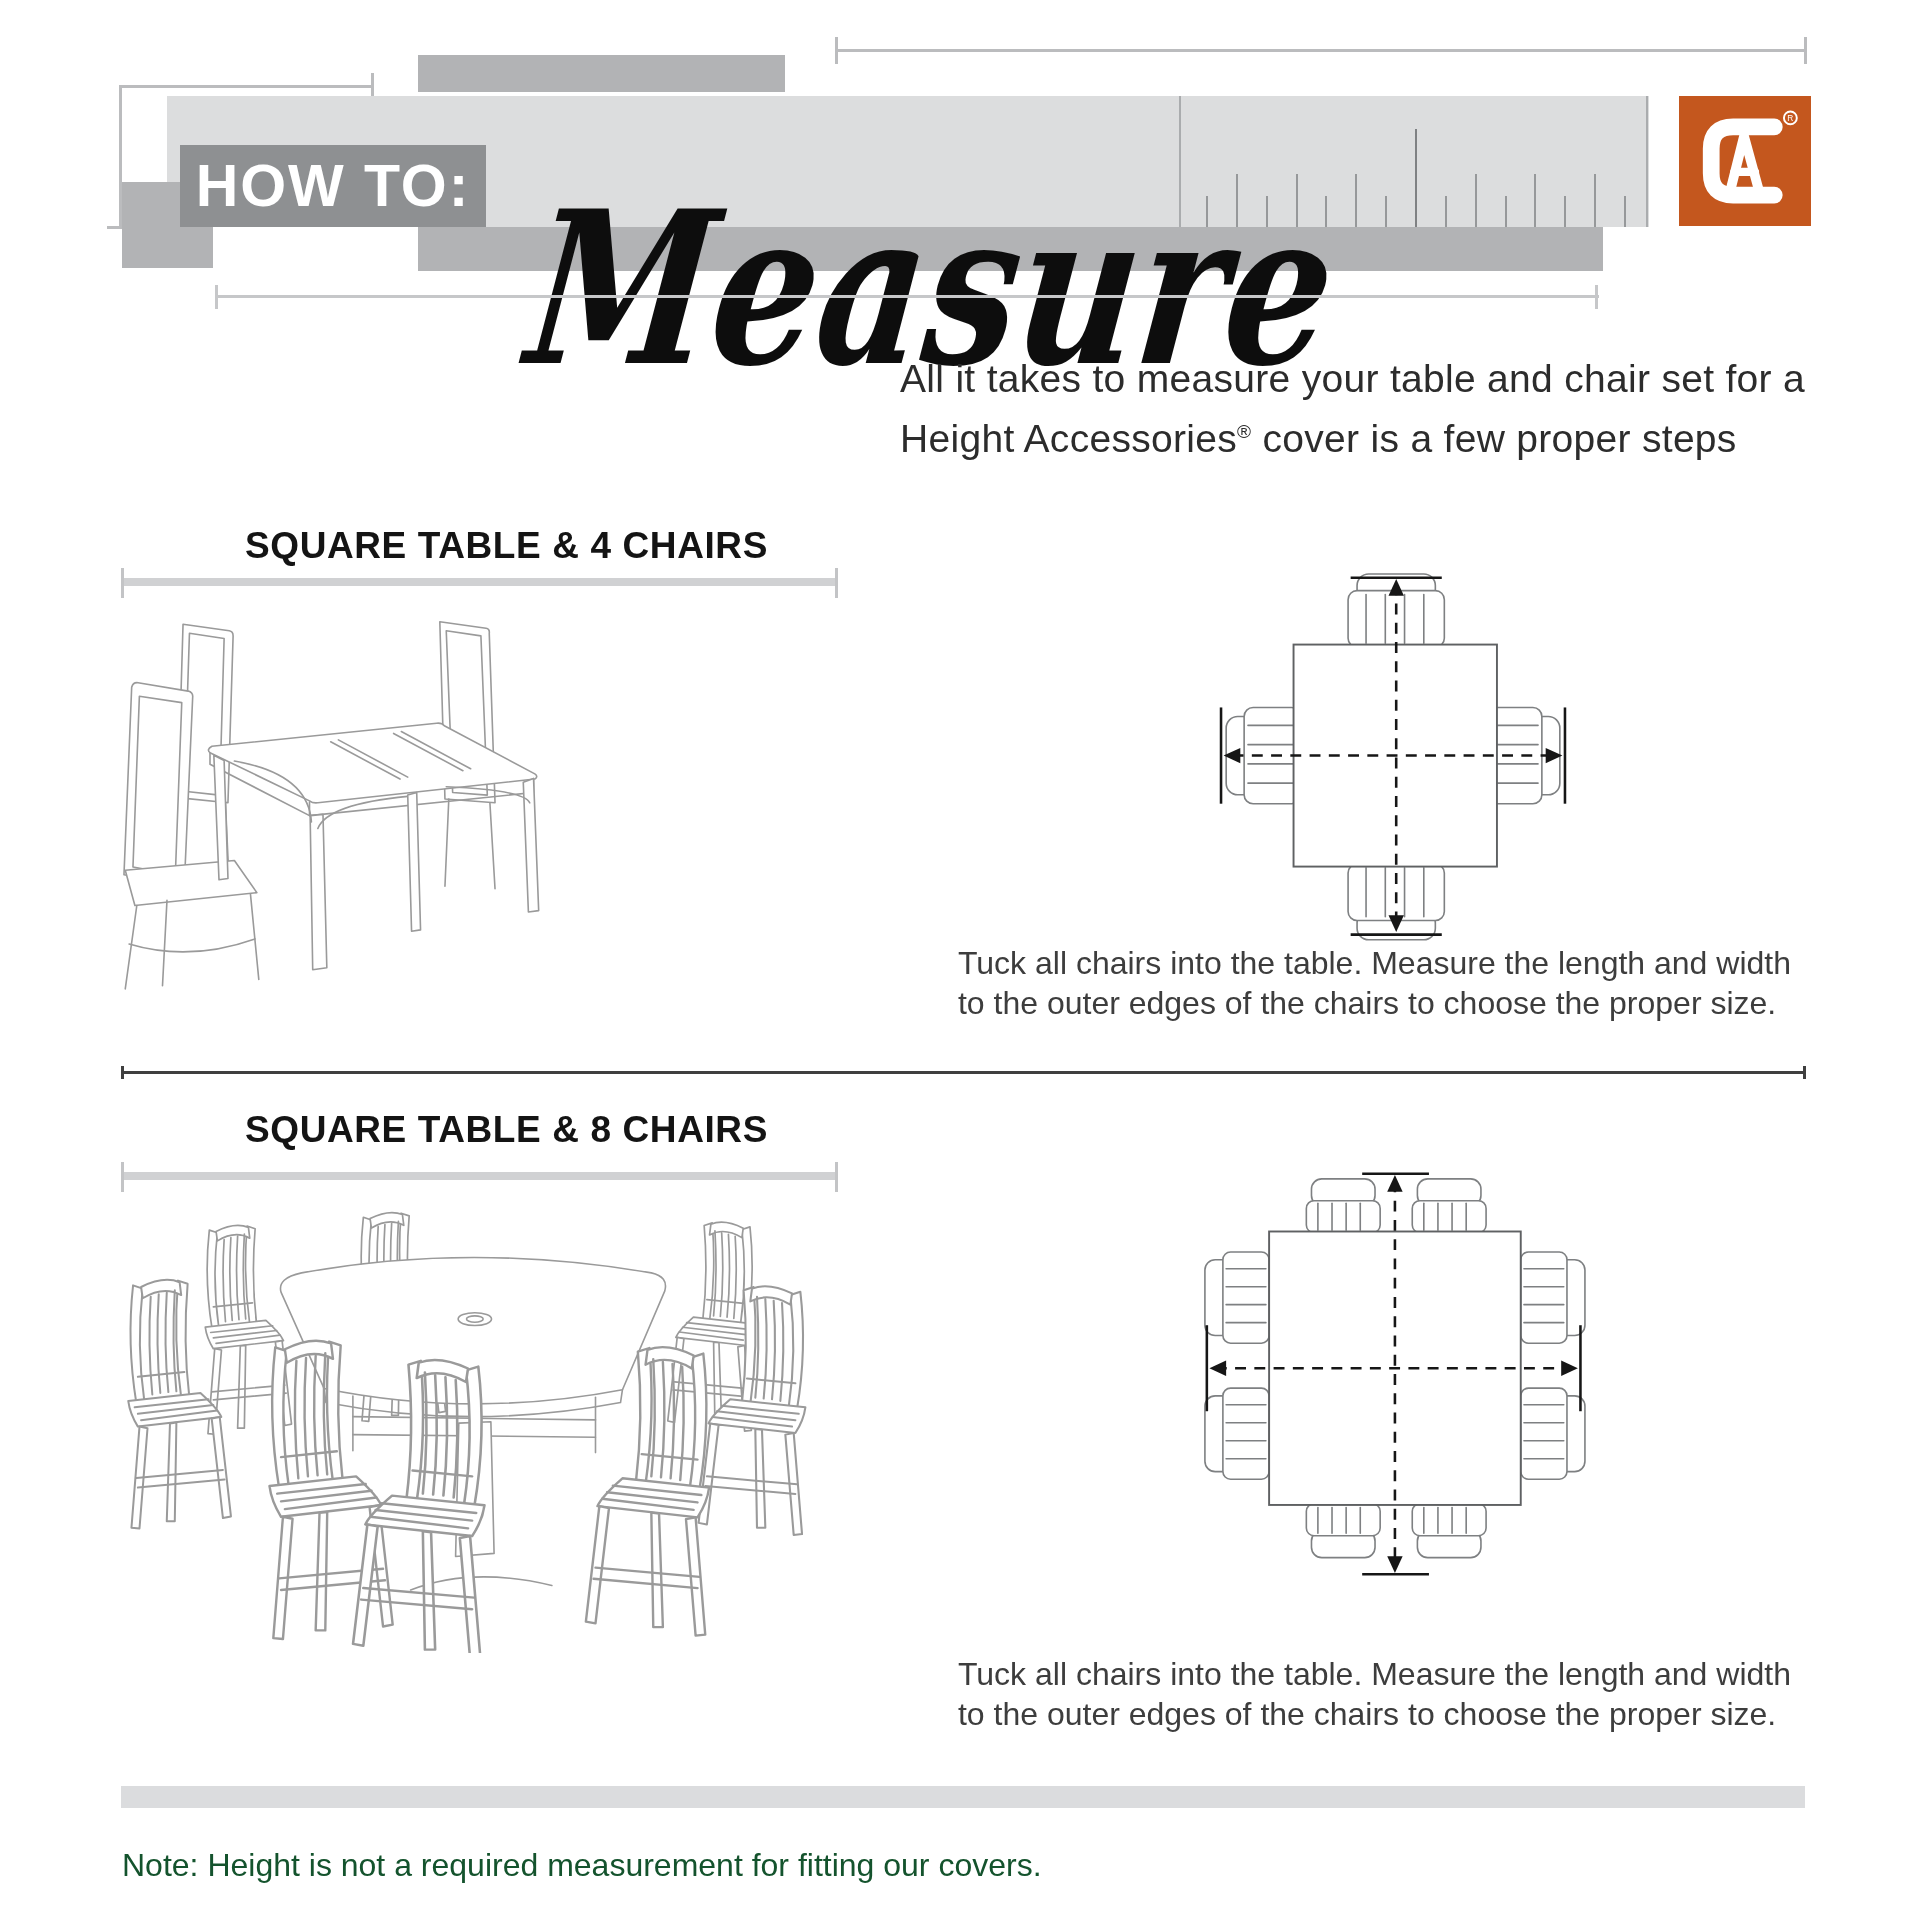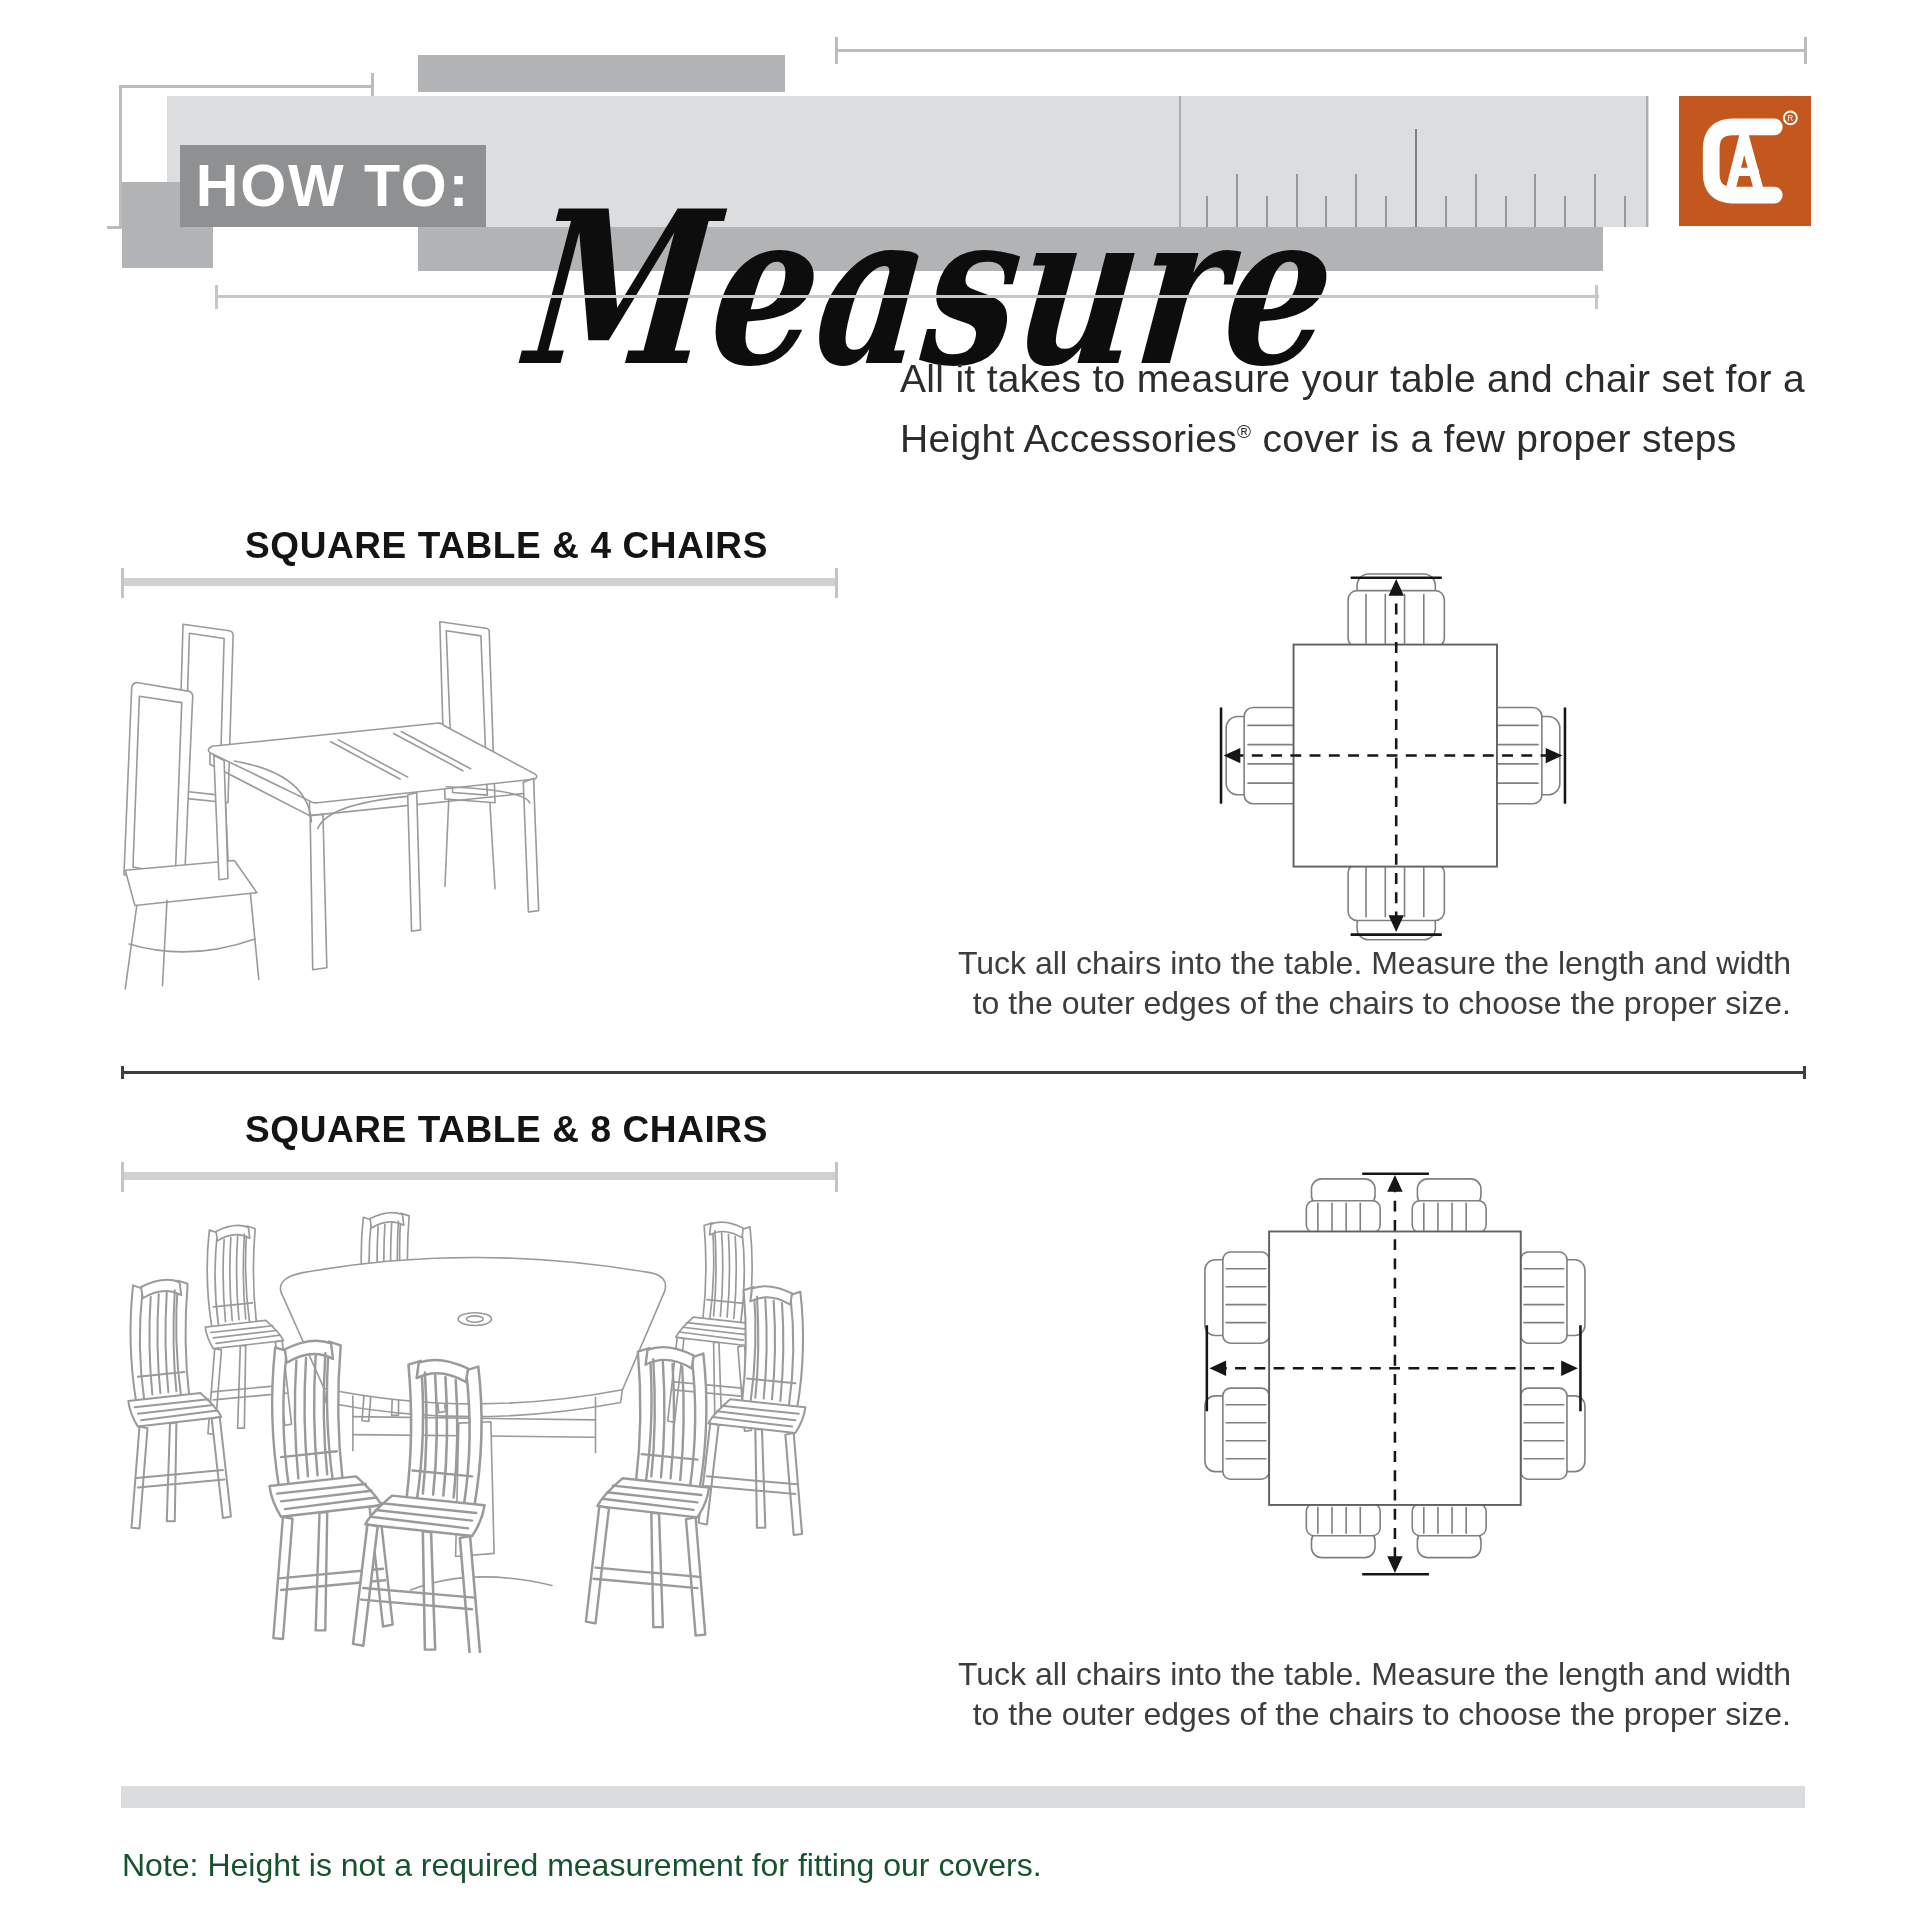--- a/index.html
+++ b/index.html
@@ -20,21 +20,21 @@
   
   .rtick{position:absolute;bottom:0;width:1.9px;background:#96989a;}
   .rtick.short{height:31px;}
   .rtick.med{height:53px;}
   .rtick.tall{height:98px;background:#7f8183;}
   .redge{position:absolute;top:0;bottom:0;width:1.9px;background:#aaacae;}
   
   .sec-title{font-size:37px;font-weight:bold;letter-spacing:0.6px;color:#141414;white-space:nowrap;}
   .mbar{background:#d0d1d3;}
   .mtick{background:#c3c4c6;}
-  .caption{font-size:32px;line-height:40px;color:#3d3d3d;text-align:right;white-space:nowrap;}
+  .caption{font-size:32px;line-height:40px;color:#3d3d3d;text-align:left;white-space:nowrap;}
   .divider{background:#3f3f3f;}
   .divtick{background:#3f3f3f;}
   .bottom-band{background:#dbdcde;}
   .note{font-size:32px;color:#14532d;white-space:nowrap;}
   
   svg .ln{fill:none;stroke:#9a9a9a;stroke-width:2.5;stroke-linejoin:round;stroke-linecap:round;}
   svg .lnf{fill:#ffffff;stroke:#9a9a9a;stroke-width:2.5;stroke-linejoin:round;stroke-linecap:round;}
   svg .dg{fill:#ffffff;stroke:#7e8082;stroke-width:2.5;}
   svg .dgl{fill:none;stroke:#7e8082;stroke-width:2.5;stroke-linecap:round;}
   svg .tbl{fill:#ffffff;stroke:#5f6163;stroke-width:3;}

